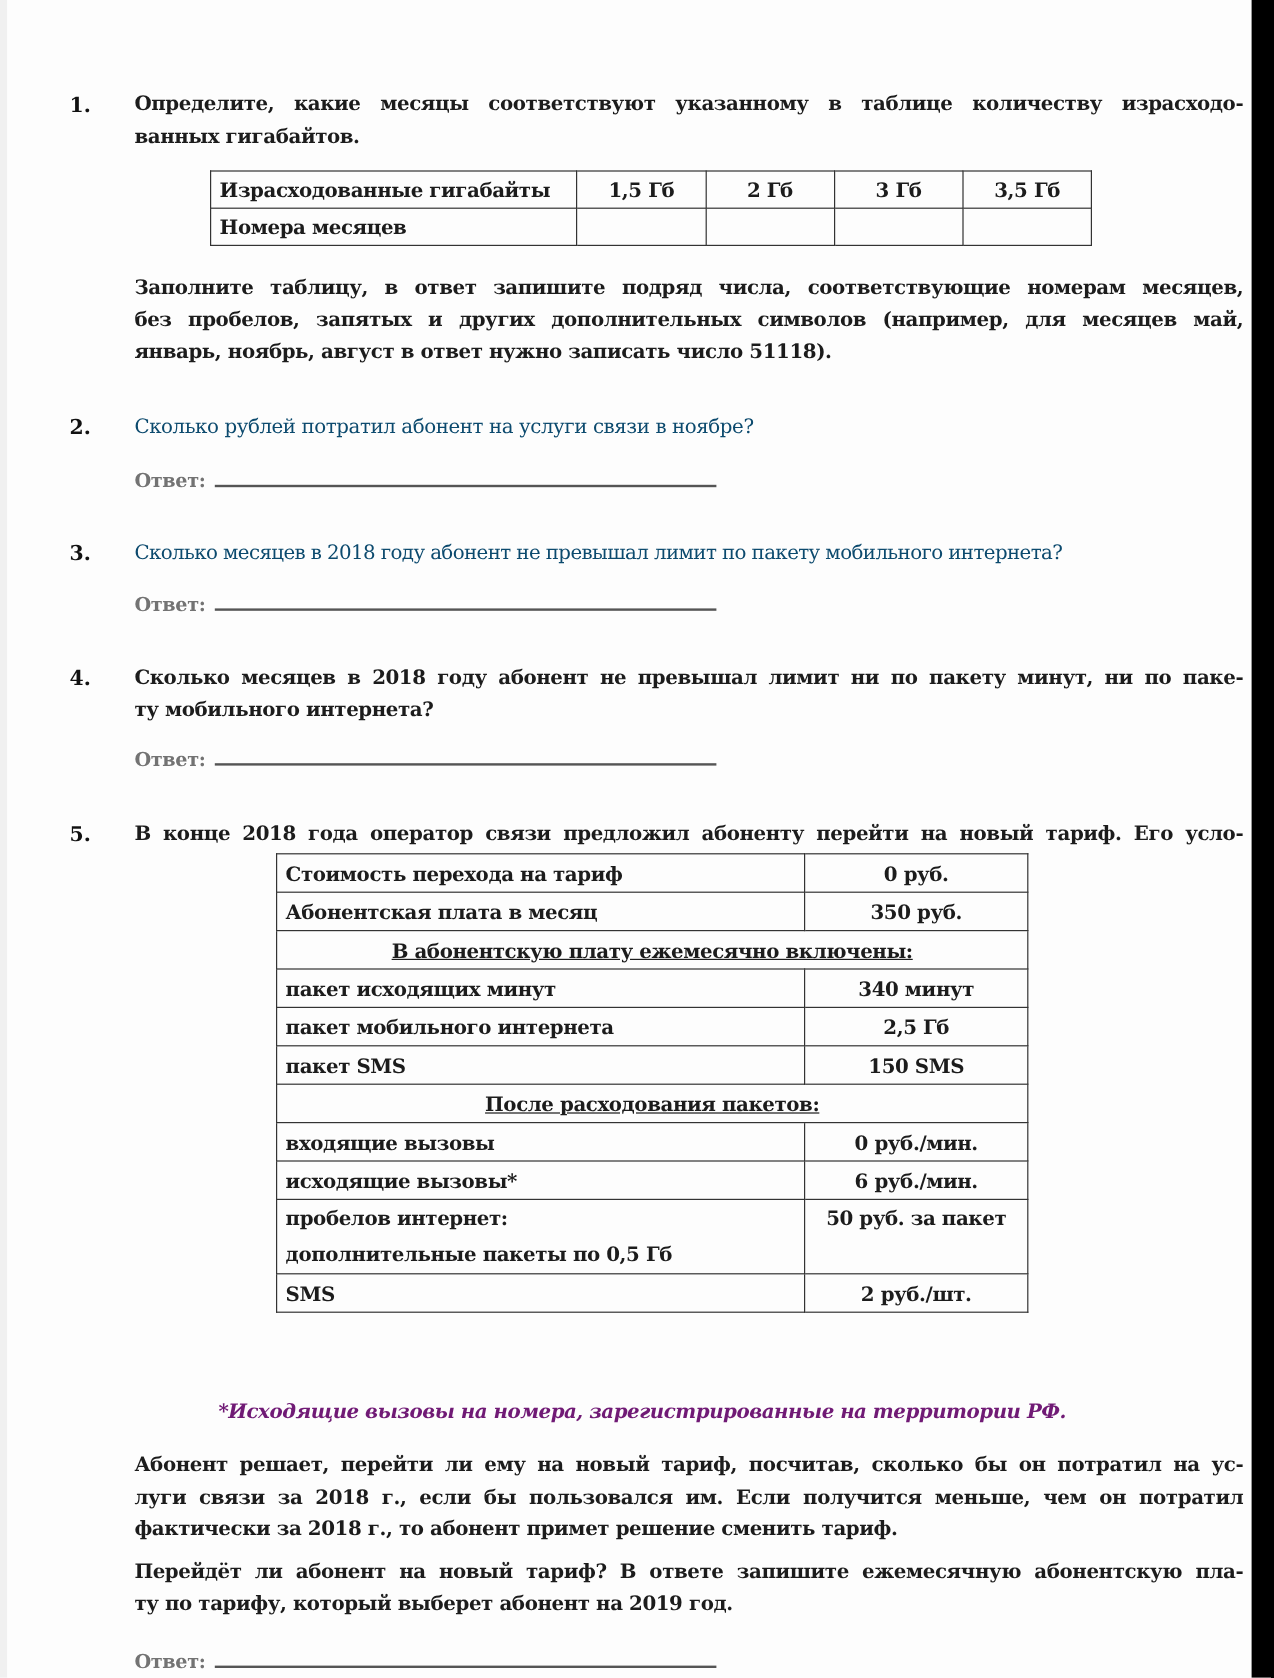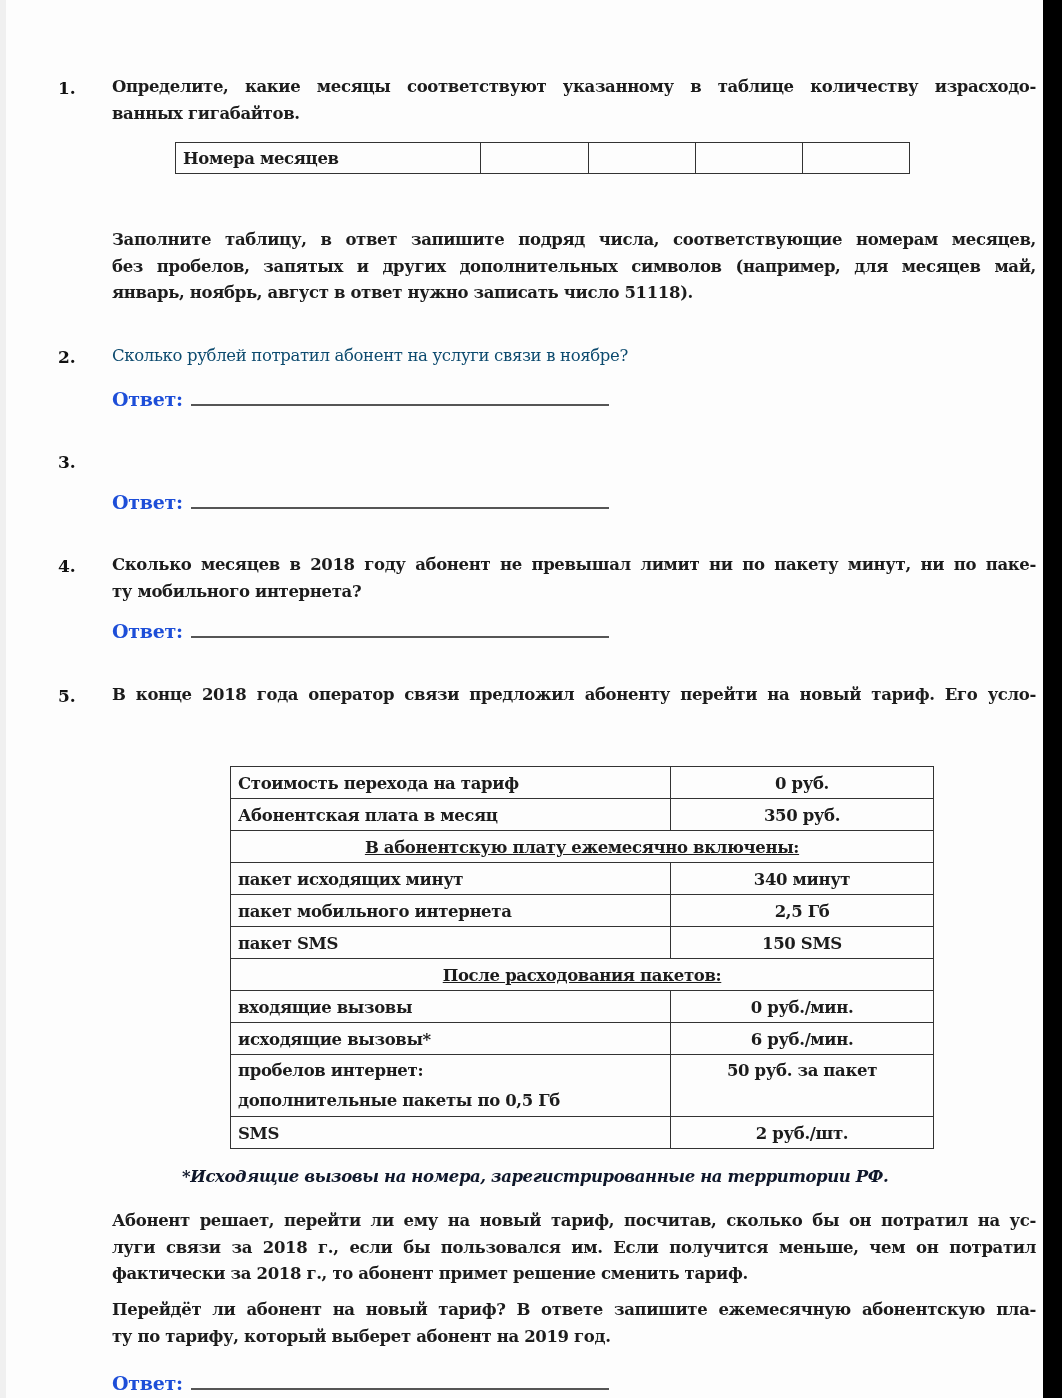--- a/index.html
+++ b/index.html
@@ -12,55 +12,62 @@
   .left-strip { position: absolute; left: 0; top: 0; width: 6px; height: 1398px; background: #f0f0f0; }
   .right-strip { position: absolute; left: 1043px; top: 0; width: 19px; height: 1398px; background: #000; }
   .page { position: absolute; left: 6px; top: 0; width: 1037px; height: 1398px; background: #fdfdfd; }
 
   .txt { position: absolute; font-size: 16.5px; font-weight: normal; letter-spacing: -0.35px; line-height: 26px; color: #0c4a6e; white-space: nowrap; }
   .num { position: absolute; font-size: 17px; font-weight: bold; color: #111; }
   .para { position: absolute; left: 106px; width: 924px; font-size: 16.5px; font-weight: bold; letter-spacing: -0.35px; line-height: 26.5px; color: #1c1c1c; text-align: justify; }
   .para .line { display: block; white-space: nowrap; text-align-last: justify; }
   .para .line.last { text-align-last: left; }
 
-  .answer { position: absolute; left: 106px; height: 26px; font-size: 19px; font-weight: bold; letter-spacing: -0.3px; color: #1d4ed8; }
+  .answer { position: absolute; left: 106px; height: 26px; font-size: 16px; font-weight: bold; letter-spacing: -0.3px; color: #737373; }
   .answer .line-field { display: inline-block; width: 418px; height: 16px; border-bottom: 2px solid #555; margin-left: 8px; vertical-align: baseline; }
 
   table { border-collapse: collapse; position: absolute; }
   td { border: 1.6px solid #333; font-size: 16.5px; font-weight: bold; letter-spacing: -0.35px; color: #1c1c1c; padding: 0 7px; }
 
   #t1 { left: 169px; top: 142px; width: 735px; }
   #t1 td { height: 30px; }
   #t1 td.c0 { width: 290px; }
   #t1 td.v { text-align: center; width: 92px; }
 
-  #t2 { left: 224px; top: 766px; width: 704px; }
+  #t2 { left: 224px; top: 711px; width: 627px; }
   #t2 td { height: 30px; padding-top: 1px; }
   #t2 td.k { width: 425px; }
   #t2 td.v { text-align: center; }
   #t2 td.span { text-align: center; text-decoration: underline; }
   #t2 td.v.top { vertical-align: top; padding-top: 6px; }
   #t2 td.k.two { line-height: 30px; }
 
-  .footnote { position: absolute; left: 176px; top: 1167px; font-size: 16.5px; font-weight: bold; font-style: italic; letter-spacing: -0.4px; color: #0f172a; white-space: nowrap; }
+  .footnote { position: absolute; left: 176px; top: 1167px; font-size: 16.5px; font-weight: bold; font-style: italic; letter-spacing: -0.4px; color: #701a75; white-space: nowrap; }
 </style>
 </head>
 <body>
 
 <div class="left-strip"></div>
 <div class="page">
 
   <span class="num" style="left:52px; top:78px;">1.</span>
   <div class="para" style="top:74px;">
     <span class="line">Определите, какие месяцы соответствуют указанному в таблице количеству израсходо-</span>
     <span class="line last">ванных гигабайтов.</span>
   </div>
 
   <table id="t1">
     <tbody>
+        <tr>
+      <td class="c0">Израсходованные гигабайты</td>
+      <td class="v">1,5 Гб</td>
+      <td class="v">2 Гб</td>
+      <td class="v">3 Гб</td>
+      <td class="v">3,5 Гб</td>
+    </tr>
     <tr>
       <td class="c0">Номера месяцев</td>
       <td class="v"></td>
       <td class="v"></td>
       <td class="v"></td>
       <td class="v"></td>
     </tr>
   </tbody>
     </table>
 
@@ -70,20 +77,21 @@
     <span class="line last">январь, ноябрь, август в ответ нужно записать число 51118).</span>
   </div>
 
   <span class="num" style="left:52px; top:347px;">2.</span>
   <div class="txt" style="left:106px; top:343px;">Сколько рублей потратил абонент на услуги связи в ноябре?</div>
   <div class="answer" style="top:388px;">
     <span>Ответ:</span><span class="line-field"></span>
   </div>
 
   <span class="num" style="left:52px; top:452px;">3.</span>
+  <div class="txt" style="left:106px; top:448px; letter-spacing:-0.5px;">Сколько месяцев в 2018 году абонент не превышал лимит по пакету мобильного интернета?</div>
   <div class="answer" style="top:491px;">
     <span>Ответ:</span><span class="line-field"></span>
   </div>
 
   <span class="num" style="left:52px; top:556px;">4.</span>
   <div class="para" style="top:552px;">
     <span class="line">Сколько месяцев в 2018 году абонент не превышал лимит ни по пакету минут, ни по паке-</span>
     <span class="line last">ту мобильного интернета?</span>
   </div>
   <div class="answer" style="top:620px;">

